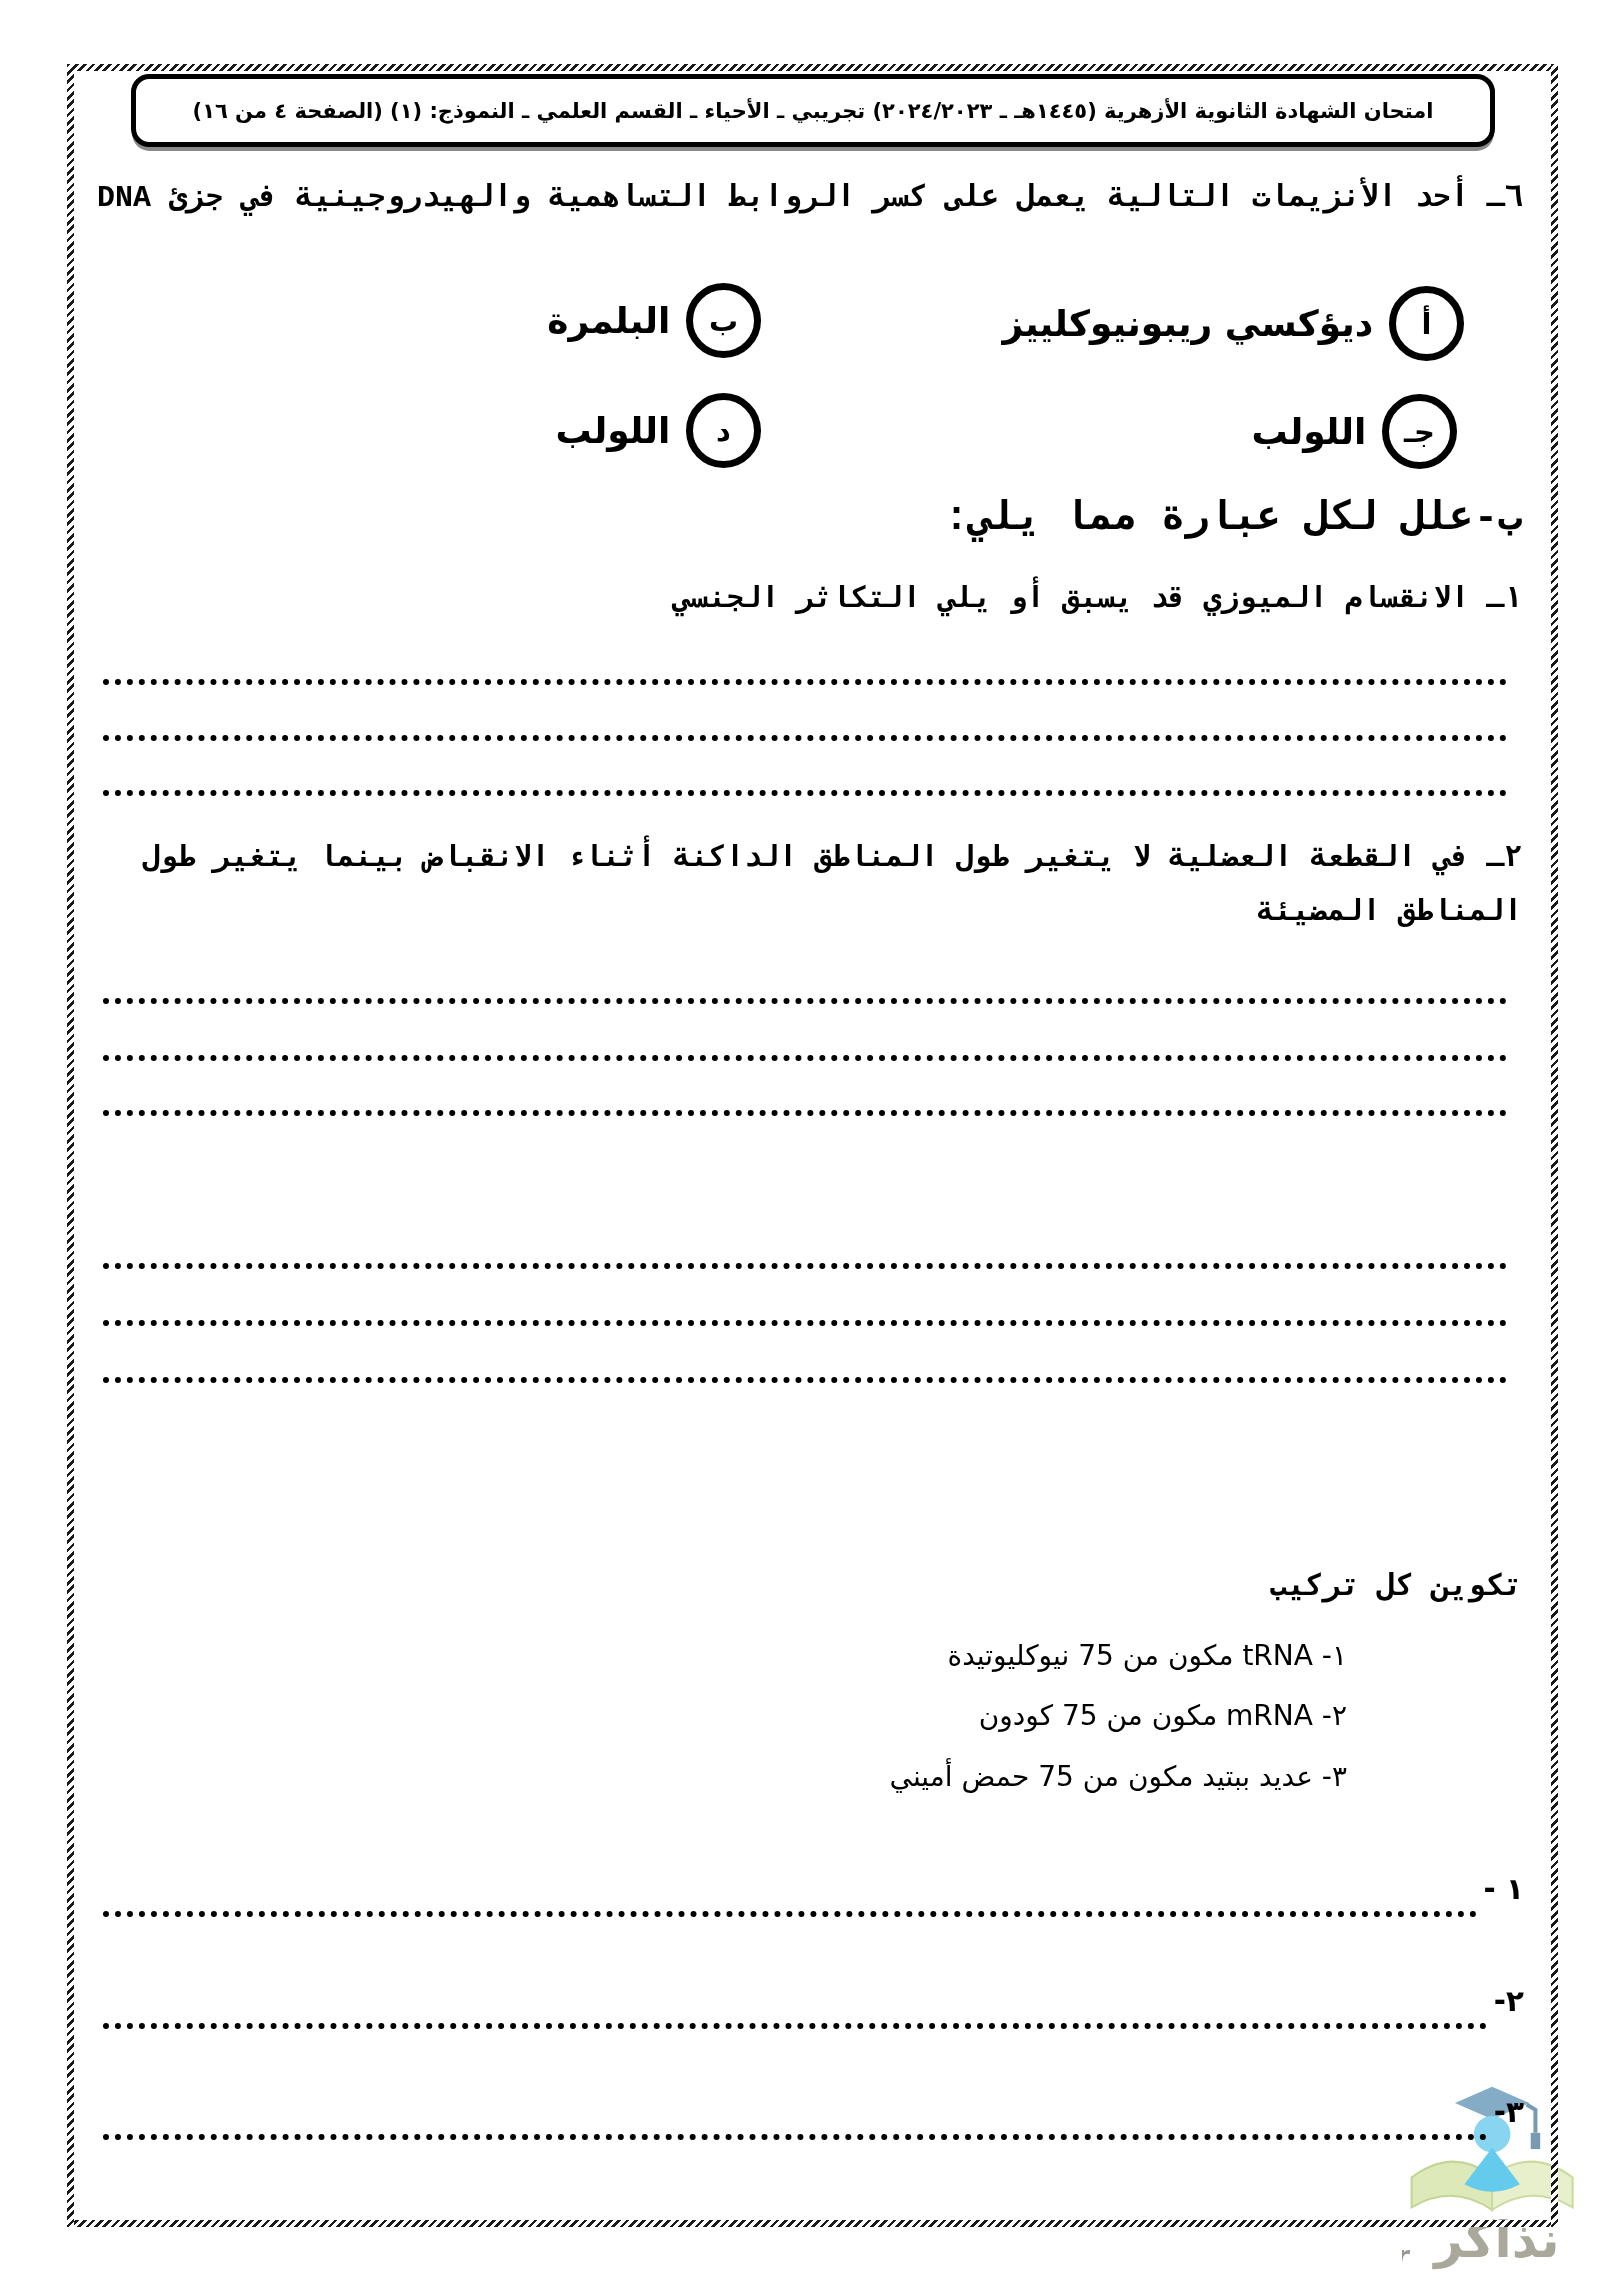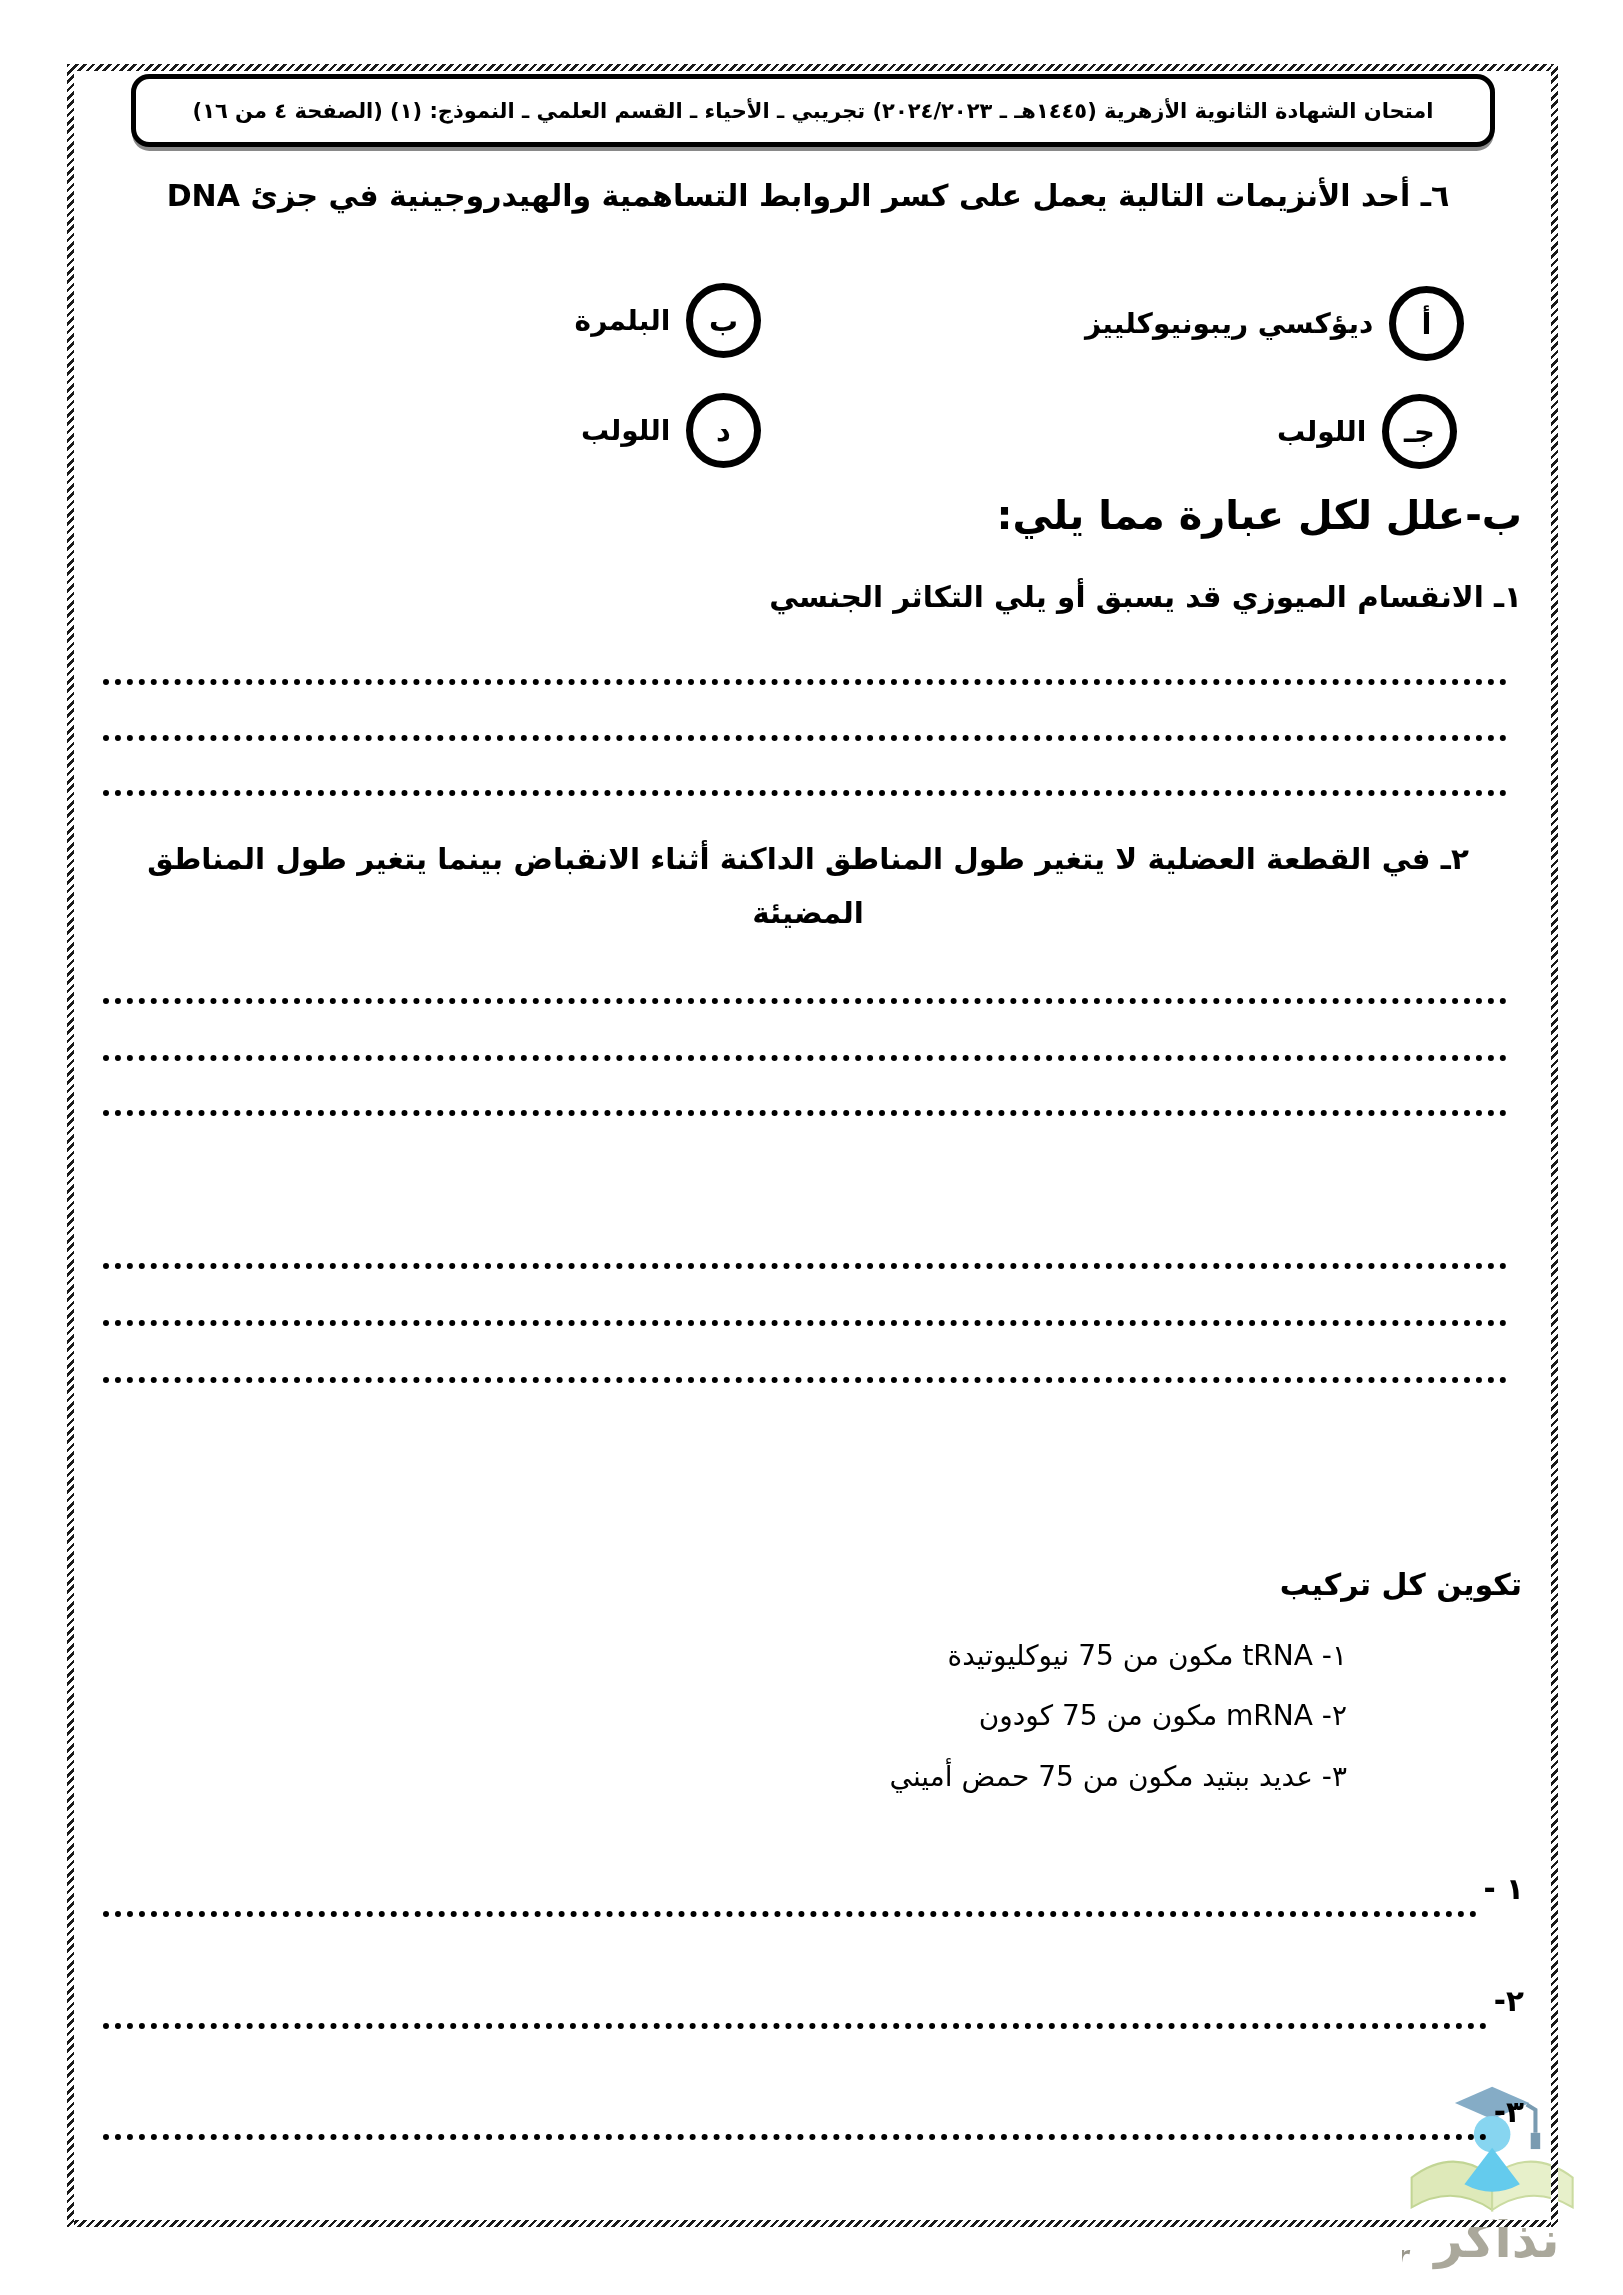--- a/index.html
+++ b/index.html
@@ -16,31 +16,31 @@
   .frame-right{left:1551px;top:64px;width:7.2px;height:2163px;}
 
   .header-box{
     position:absolute;left:131px;top:74px;width:1364px;height:73px;z-index:2;
     border:5.9px solid #000;border-radius:18.3px;background:#fff;
     box-shadow:0 5.2px 0 -1.3px rgba(40,40,40,.55);
     display:flex;align-items:center;justify-content:center;box-sizing:border-box;
   }
   .header-text{font-size:21px;font-weight:bold;white-space:nowrap;}
 
-  .txt{position:absolute;z-index:2;font-weight:bold;text-align:center;}
+  .txt{position:absolute;z-index:2;font-weight:bold;text-align:right;font-family:Liberation Mono, monospace;}
 
   .q6{right:98px;top:178px;width:1430px;font-size:30px;white-space:nowrap;}
 
   .option{position:absolute;z-index:2;display:flex;align-items:center;gap:15.7px;}
   .circle{
     width:75px;height:75px;border:7.2px solid #000;border-radius:50%;
     display:flex;align-items:center;justify-content:center;
     font-size:29px;font-weight:bold;box-sizing:border-box;flex:none;background:#fff;
   }
-  .opt-label{font-size:28px;font-weight:bold;white-space:nowrap;margin-left:32px;}
+  .opt-label{font-size:36px;font-weight:bold;white-space:nowrap;margin-left:32px;}
   .option-a{right:157px;top:286px;}
   .option-b{right:860px;top:283px;}
   .option-c{right:164px;top:394px;}
   .option-d{right:860px;top:393px;}
 
   .b-heading{right:99px;top:492px;font-size:40px;white-space:nowrap;}
   .b-item{font-size:29.4px;}
   .b-item1{right:99px;top:580px;white-space:nowrap;}
   .b-item2{right:99px;top:832px;width:1428px;line-height:1.85;}
   .b-item3{right:99px;top:1165px;white-space:nowrap;}

